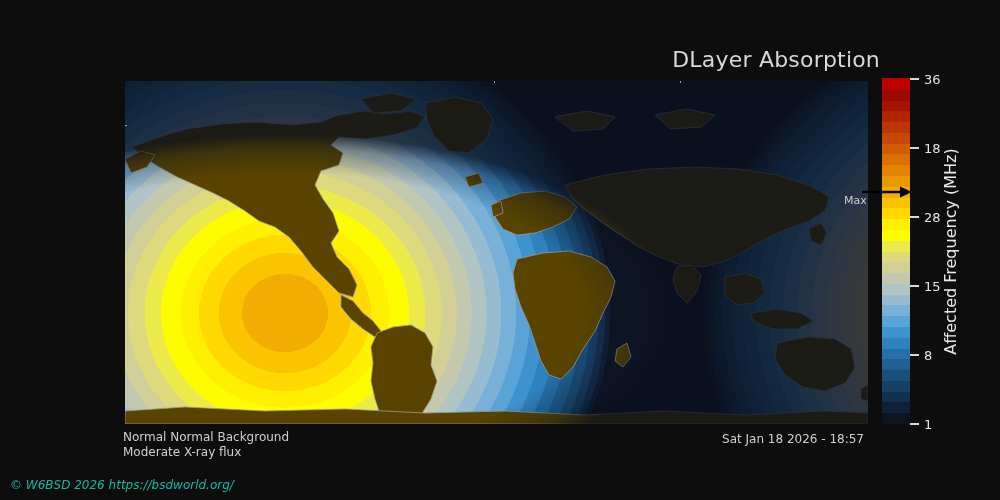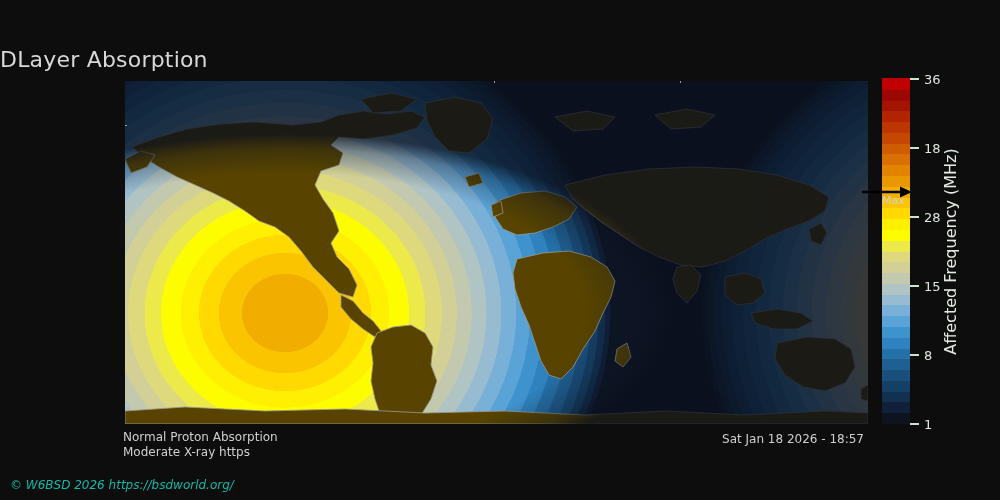--- a/index.html
+++ b/index.html
@@ -1,21 +1,21 @@
 <!DOCTYPE html>
 <html><head>
 <meta charset="utf-8">
 <style>
   html,body{margin:0;padding:0;background:#0d0d0d;}
   body{width:1000px;height:500px;overflow:hidden;
        font-family:"DejaVu Sans","Liberation Sans",sans-serif;}
   #root{position:relative;width:1000px;height:500px;background:#0d0d0d;}
 
   
-  .title{position:absolute;left:0;top:47px;width:880px;text-align:left;
+  .title{position:absolute;left:0;top:47px;width:880px;text-align:right;
          font-size:22px;color:#d8d8d8;letter-spacing:.2px;}
 
   
   .mapwrap{position:absolute;left:125px;top:81px;width:743px;height:343px;
            overflow:hidden;background:#0e1524;}
   .maplayer{position:absolute;left:0;top:0;width:743px;height:343px;}
   .mapsvg{position:absolute;left:0;top:0;}
 
   
   .night{position:absolute;left:0;top:0;width:743px;height:343px;}
@@ -34,21 +34,21 @@
   .cbseg{position:absolute;left:0;width:28px;}
   .cbticks{position:absolute;left:910px;top:79px;width:90px;height:345px;}
   .ctick{position:absolute;left:0;width:9px;height:2px;background:#cfe0cf;}
   .clab{position:absolute;left:14px;font-size:13px;color:#dfe7df;
         transform:translateY(-50%);}
   .cbtitle{position:absolute;left:938px;top:79px;height:345px;width:24px;
            display:flex;align-items:center;justify-content:center;}
   .cbtitle span{display:block;white-space:nowrap;font-size:16px;color:#e3ebe3;
            transform:rotate(-90deg);}
   .maxmark{position:absolute;left:-22px;width:52px;height:14px;}
-  .maxlabel{position:absolute;left:882px;font-size:11px;color:#cfcfcf;}
+  .maxlabel{position:absolute;left:844px;font-size:11px;color:#cfcfcf;}
 
   
   .note{position:absolute;font-size:12px;color:#cfcfcf;}
   .note1{left:123px;top:430px;}
   .note2{left:123px;top:445px;}
   .stamp{position:absolute;right:136px;top:432px;font-size:12px;color:#cfcfcf;}
   .credit{position:absolute;left:10px;top:478px;font-size:12px;color:#14b8a6;
           font-style:italic;}
 </style>
 </head>
@@ -262,17 +262,17 @@
   <div class="cbtitle">
     <span>Affected Frequency (MHz)</span>
   </div>
 
   <svg class="maxmark" id="maxarrow" viewBox="0 0 52 14" width="52" height="14" style="left: 860px; top: 185.357px;">
     <line x1="2" y1="7" x2="40" y2="7" stroke="#000" stroke-width="2.4"></line>
     <polygon points="40,1.5 52,7 40,12.5" fill="#000"></polygon>
   </svg>
   <div class="maxlabel" id="maxlabel" style="top: 194.357px;">Max</div>
 
-  <div class="note note1">Normal Proton Absorption</div>
-  <div class="note note2">Moderate X-ray https</div>
+  <div class="note note1">Normal Normal Background</div>
+  <div class="note note2">Moderate X-ray flux</div>
   <div class="stamp">Sat Jan 18 2026 - 18:57</div>
   <div class="credit">© W6BSD 2026 https://bsdworld.org/</div>
 </div>
 
 </body></html>

